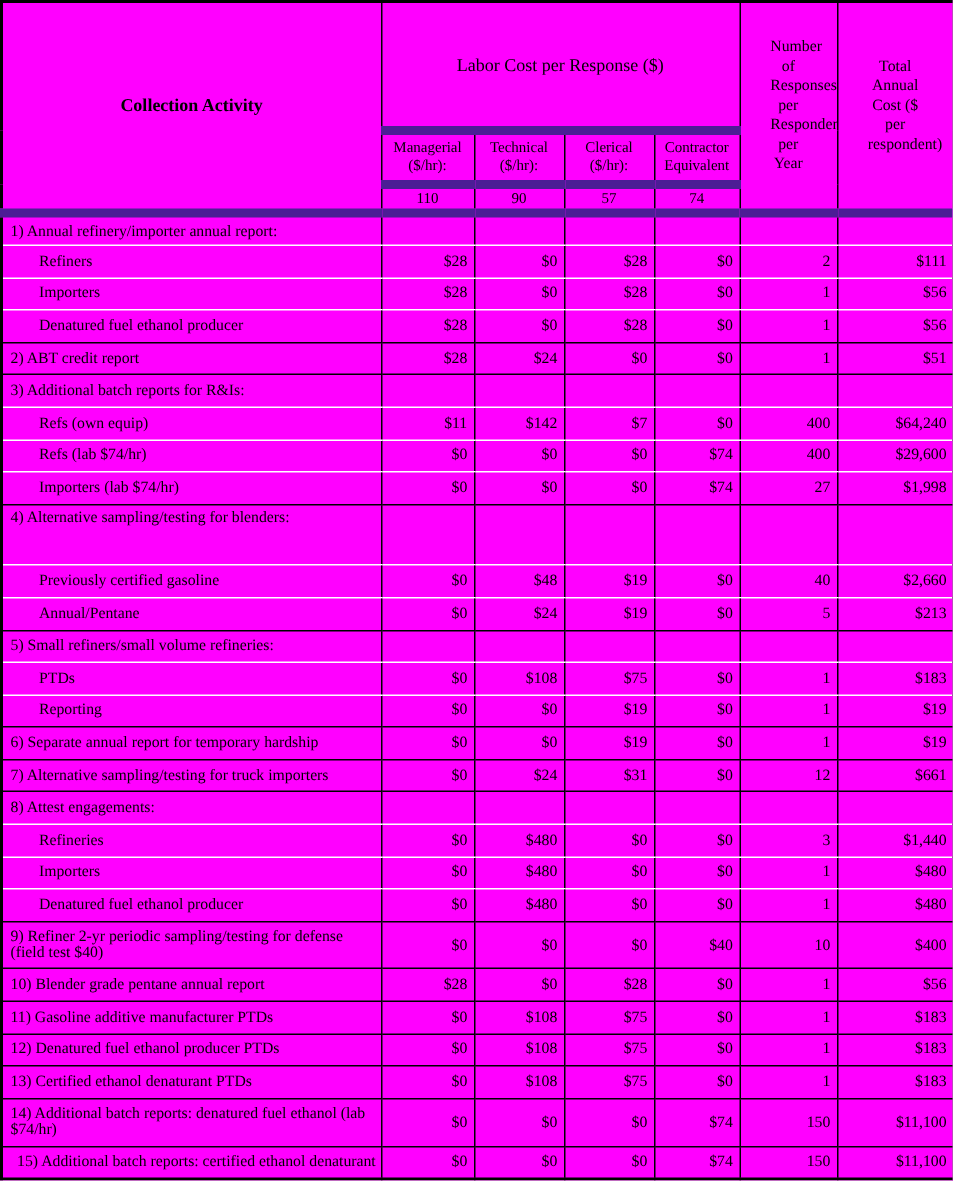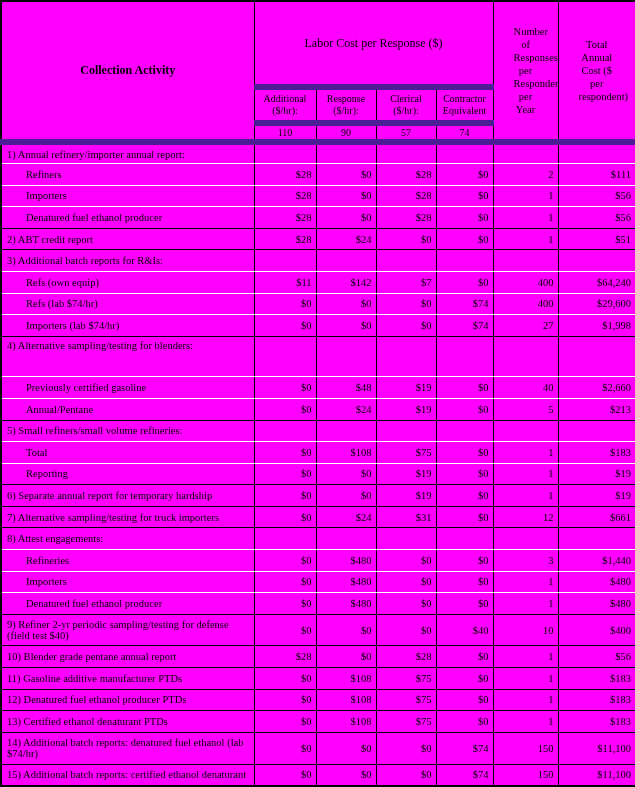--- a/index.html
+++ b/index.html
@@ -35,21 +35,21 @@
   .h-banner   { height: 86px; font-size: 12px; }
   .h-labor    { height: 36px; font-size: 10px; line-height: 1.2; padding: 2px 1px; }
   .h-rate     { height: 18px; font-size: 10px; }
   .h-small    { font-size: 10.5px; line-height: 1.25; padding: 20px; }
   tbody td { font-size: 10.5px; height: 17px; vertical-align: middle; }
   tbody td.label { text-align: left; padding-left: 5px; }
   tbody td.label.indent { padding-left: 24px; }
   tbody td.val { text-align: right; padding-right: 4px; }
   tbody tr.sep-white > td { border-bottom: 1px solid #FFFFFF; }
   tbody tr.sep-black > td { border-bottom: 1px solid #000000; }
-  tbody tr.sep-none  > td { border-bottom: none; }
+  tbody tr.sep-none  > td { border-bottom: none; text-align: right; }
   tbody tr.tall > td { height: 32px; vertical-align: top; padding-top: 3px; margin-top: 33px; }
 </style>
 </head>
 <body>
 
 <div class="sheet">
   <table class="cost-table">
     <colgroup>
       <col style="width:253px">
       <col style="width:62px">
@@ -60,22 +60,22 @@
       <col style="width:78px">
     </colgroup>
     <thead>
       <tr>
         <td rowspan="3" class="h-activity">Collection Activity</td>
         <td colspan="4" class="h-banner">Labor Cost per Response ($)</td>
         <td rowspan="3" class="h-small">Number of Responses per Respondent per Year</td>
         <td rowspan="3" class="h-small">Total Annual Cost ($ per respondent)</td>
       </tr>
       <tr>
-        <td class="h-labor">Additional ($/hr):</td>
-        <td class="h-labor">Response ($/hr):</td>
+        <td class="h-labor">Managerial ($/hr):</td>
+        <td class="h-labor">Technical ($/hr):</td>
         <td class="h-labor">Clerical ($/hr):</td>
         <td class="h-labor">Contractor Equivalent</td>
       </tr>
       <tr>
         <td class="h-rate">110</td>
         <td class="h-rate">90</td>
         <td class="h-rate">57</td>
         <td class="h-rate">74</td>
       </tr>
     </thead>
@@ -191,21 +191,21 @@
         <tr class="sep-white">
           <td class="label">5) Small refiners/small volume refineries:</td>
           <td class="val"></td>
           <td class="val"></td>
           <td class="val"></td>
           <td class="val"></td>
           <td class="val"></td>
           <td class="val"></td>
         </tr>
         <tr class="sep-white">
-          <td class="label indent">Total</td>
+          <td class="label indent">PTDs</td>
           <td class="val">$0</td>
           <td class="val">$108</td>
           <td class="val">$75</td>
           <td class="val">$0</td>
           <td class="val">1</td>
           <td class="val">$183</td>
         </tr>
         <tr class="sep-black">
           <td class="label indent">Reporting</td>
           <td class="val">$0</td>

